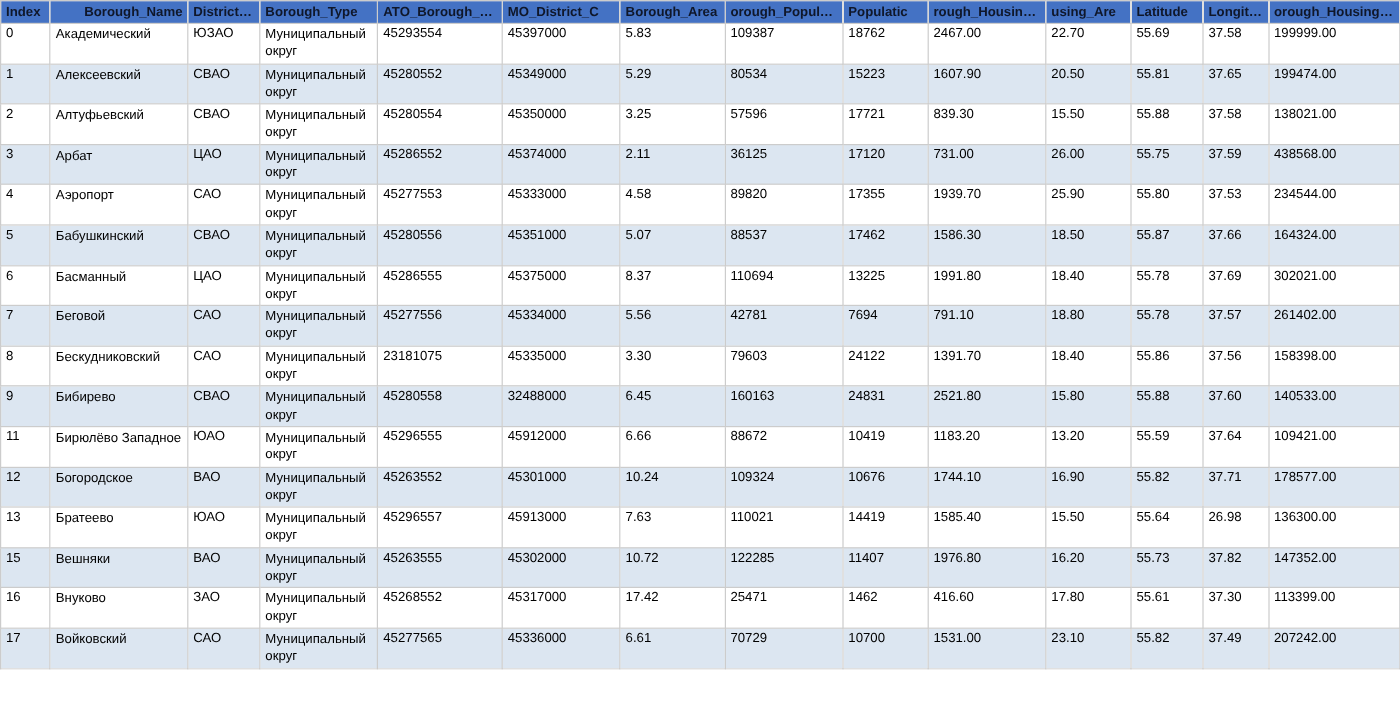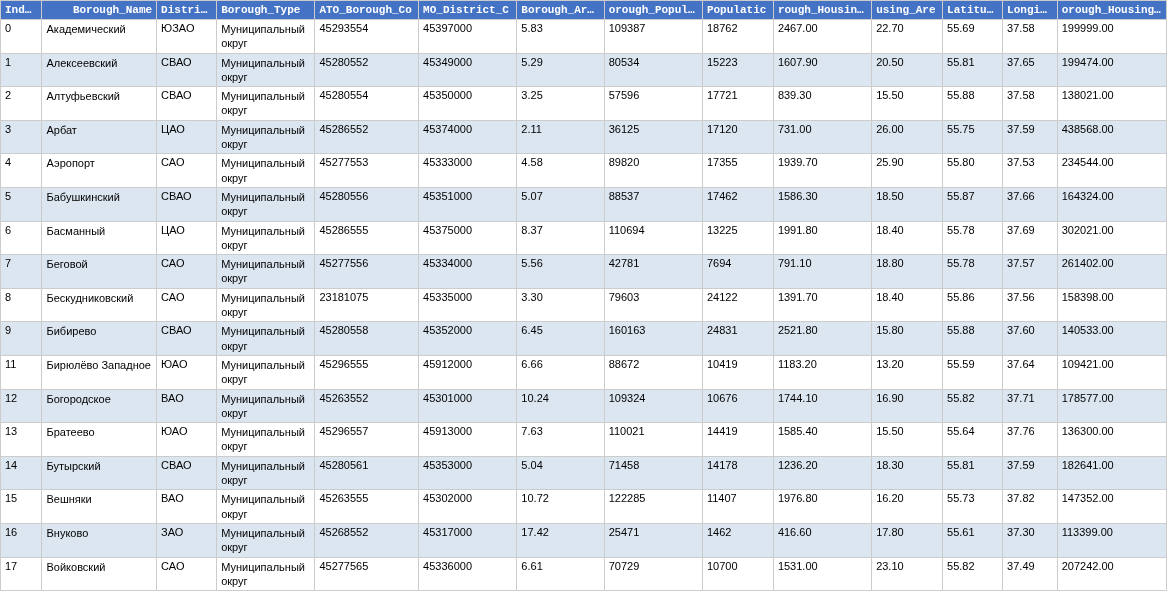--- a/index.html
+++ b/index.html
@@ -13,22 +13,21 @@
       width: 1167px;
       overflow-x: auto;
     }
     table {
       border-collapse: collapse;
       width: 100%;
       table-layout: fixed;
     }
     thead tr {
       background: #4472c4;
-      color: #ffffff;
-      font-family: Liberation Mono, monospace;
+      color: #0f172a;
     }
     thead th {
       border: 1px solid #ccc;
       padding: 3px 4px;
       text-align: left;
       font-weight: bold;
       font-size: 11px;
       overflow: hidden;
       text-overflow: ellipsis;
       white-space: nowrap;
@@ -235,21 +234,21 @@
           <td>55.86</td>
           <td>37.56</td>
           <td>158398.00</td>
         </tr>
         <tr>
           <td>9</td>
           <td class="multiline">Бибирево</td>
           <td>СВАО</td>
           <td class="multiline">Муниципальный округ</td>
           <td>45280558</td>
-          <td>45352000</td>
+          <td>32488000</td>
           <td>6.45</td>
           <td>160163</td>
           <td>24831</td>
           <td>2521.80</td>
           <td>15.80</td>
           <td>55.88</td>
           <td>37.60</td>
           <td>140533.00</td>
         </tr>
         <tr>
@@ -290,38 +289,22 @@
           <td>ЮАО</td>
           <td class="multiline">Муниципальный округ</td>
           <td>45296557</td>
           <td>45913000</td>
           <td>7.63</td>
           <td>110021</td>
           <td>14419</td>
           <td>1585.40</td>
           <td>15.50</td>
           <td>55.64</td>
-          <td>37.76</td>
+          <td>26.98</td>
           <td>136300.00</td>
-        </tr>
-        <tr>
-          <td>14</td>
-          <td class="multiline">Бутырский</td>
-          <td>СВАО</td>
-          <td class="multiline">Муниципальный округ</td>
-          <td>45280561</td>
-          <td>45353000</td>
-          <td>5.04</td>
-          <td>71458</td>
-          <td>14178</td>
-          <td>1236.20</td>
-          <td>18.30</td>
-          <td>55.81</td>
-          <td>37.59</td>
-          <td>182641.00</td>
         </tr>
         <tr>
           <td>15</td>
           <td class="multiline">Вешняки</td>
           <td>ВАО</td>
           <td class="multiline">Муниципальный округ</td>
           <td>45263555</td>
           <td>45302000</td>
           <td>10.72</td>
           <td>122285</td>

